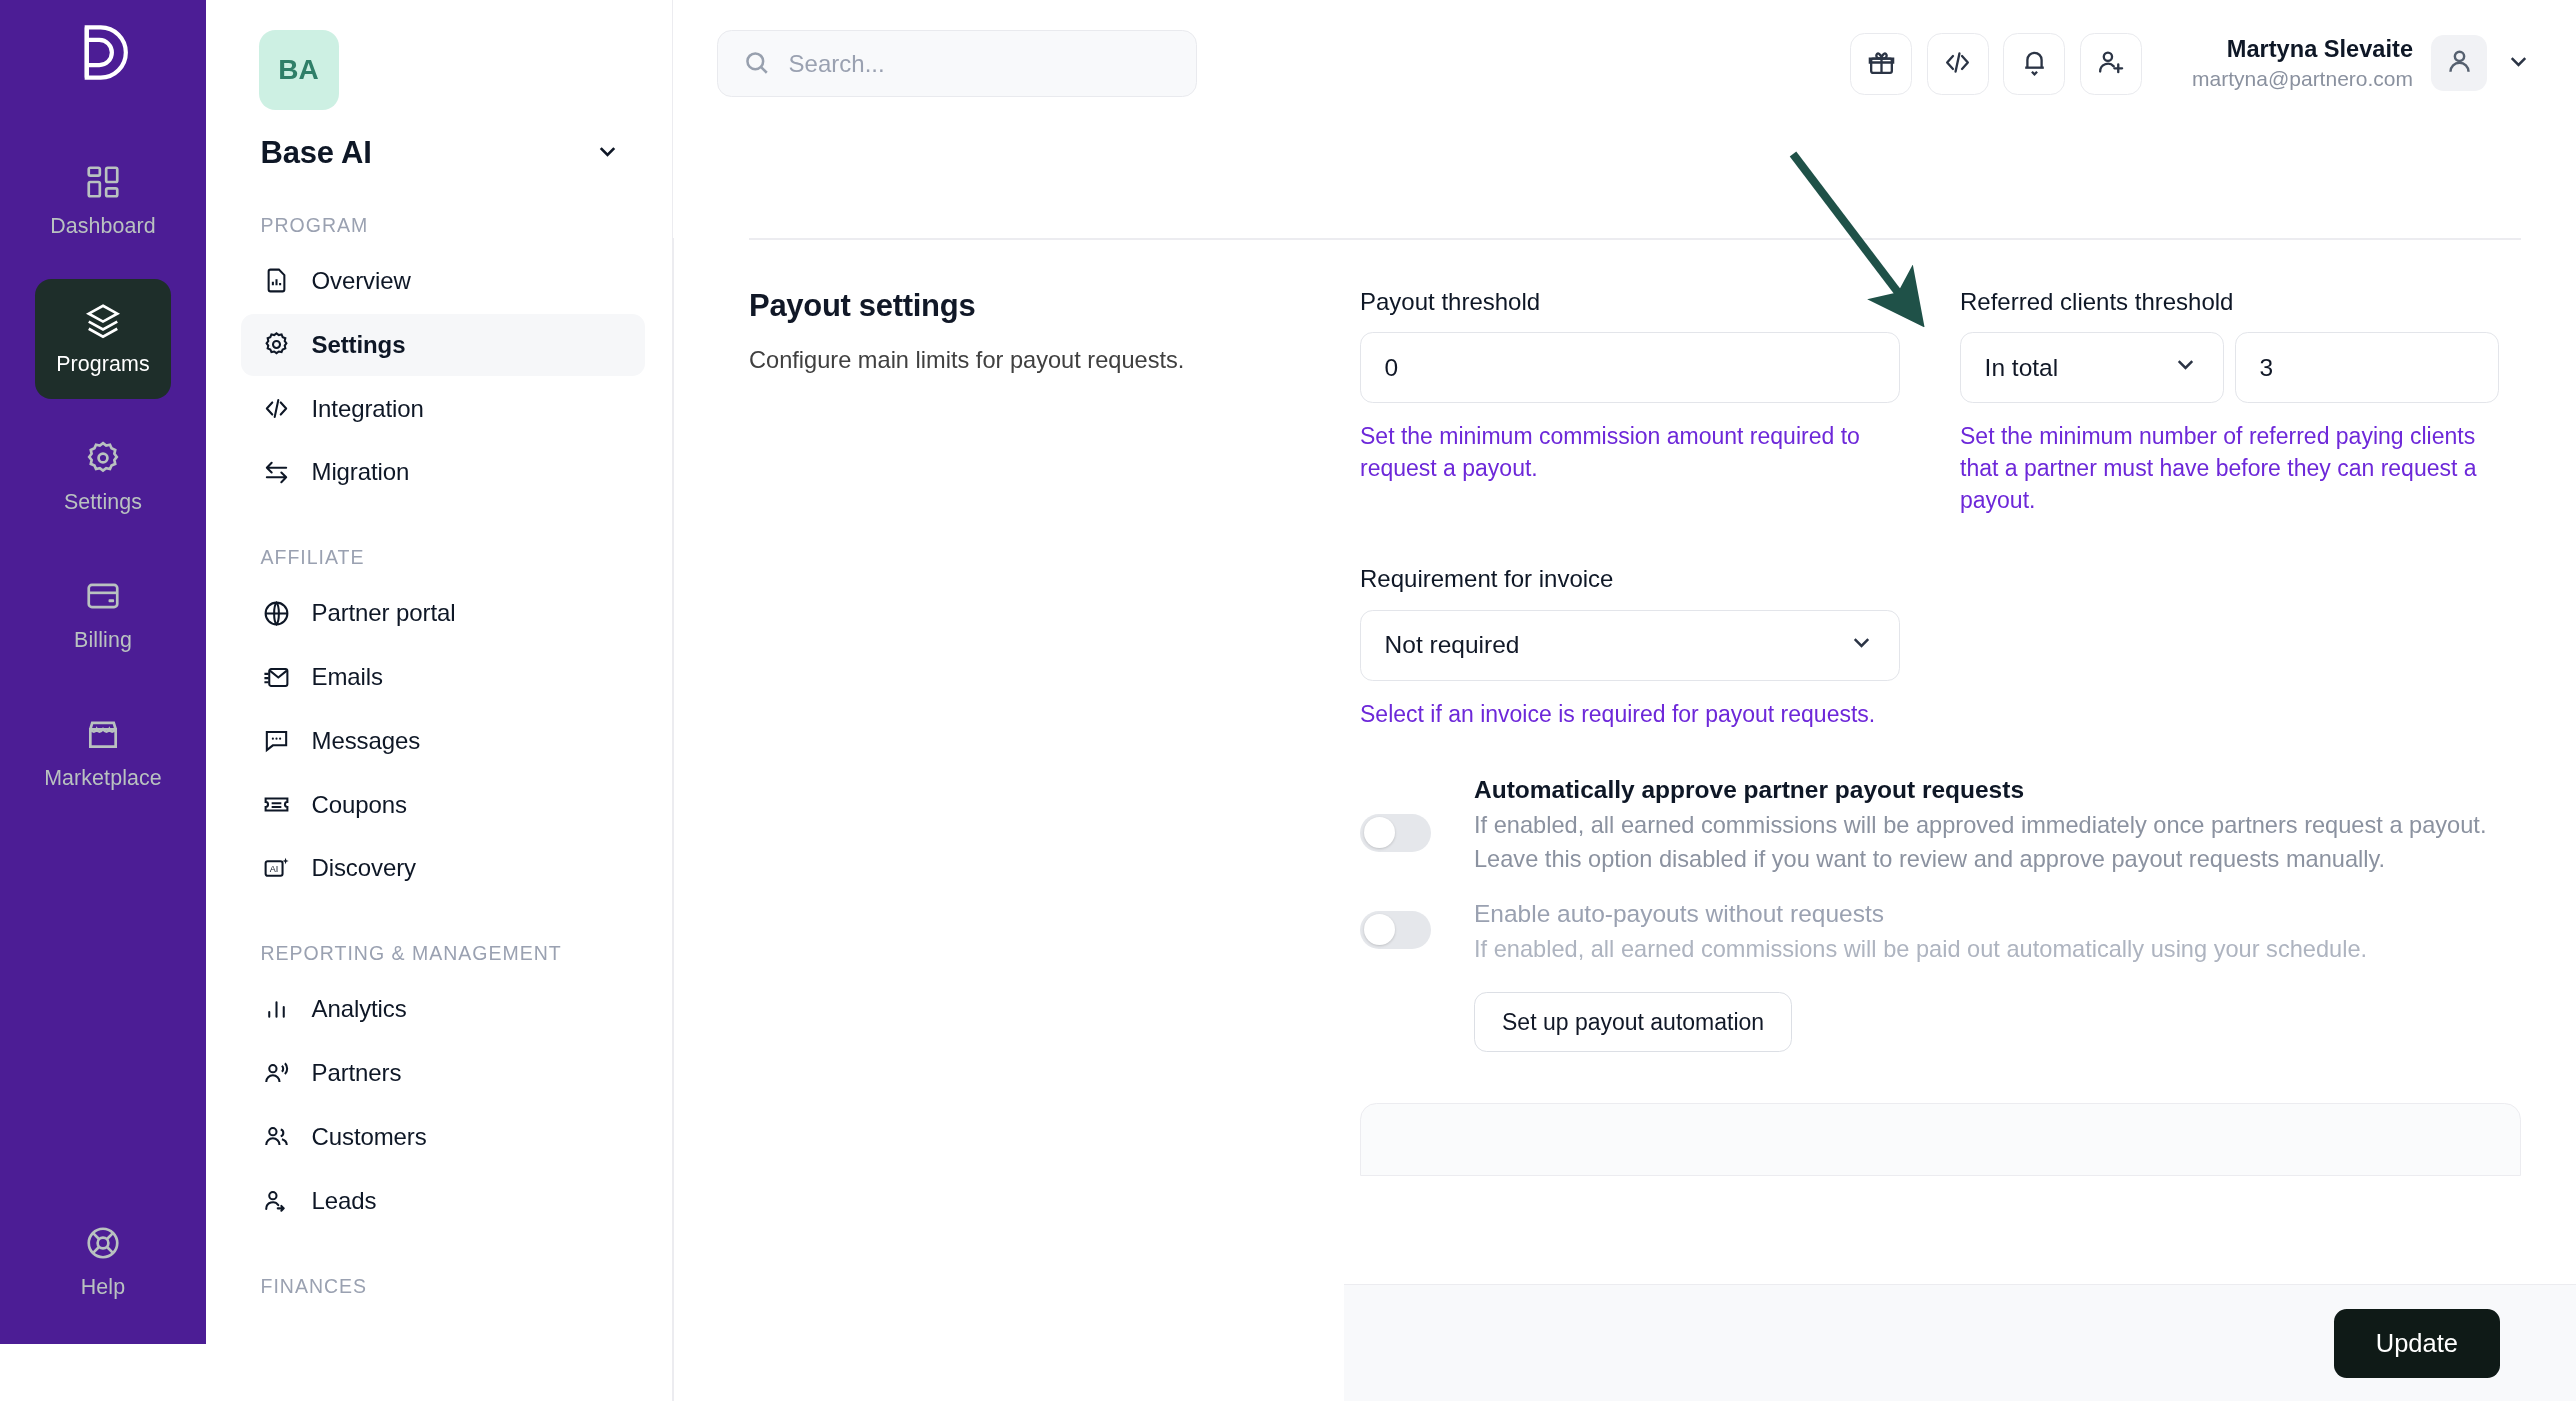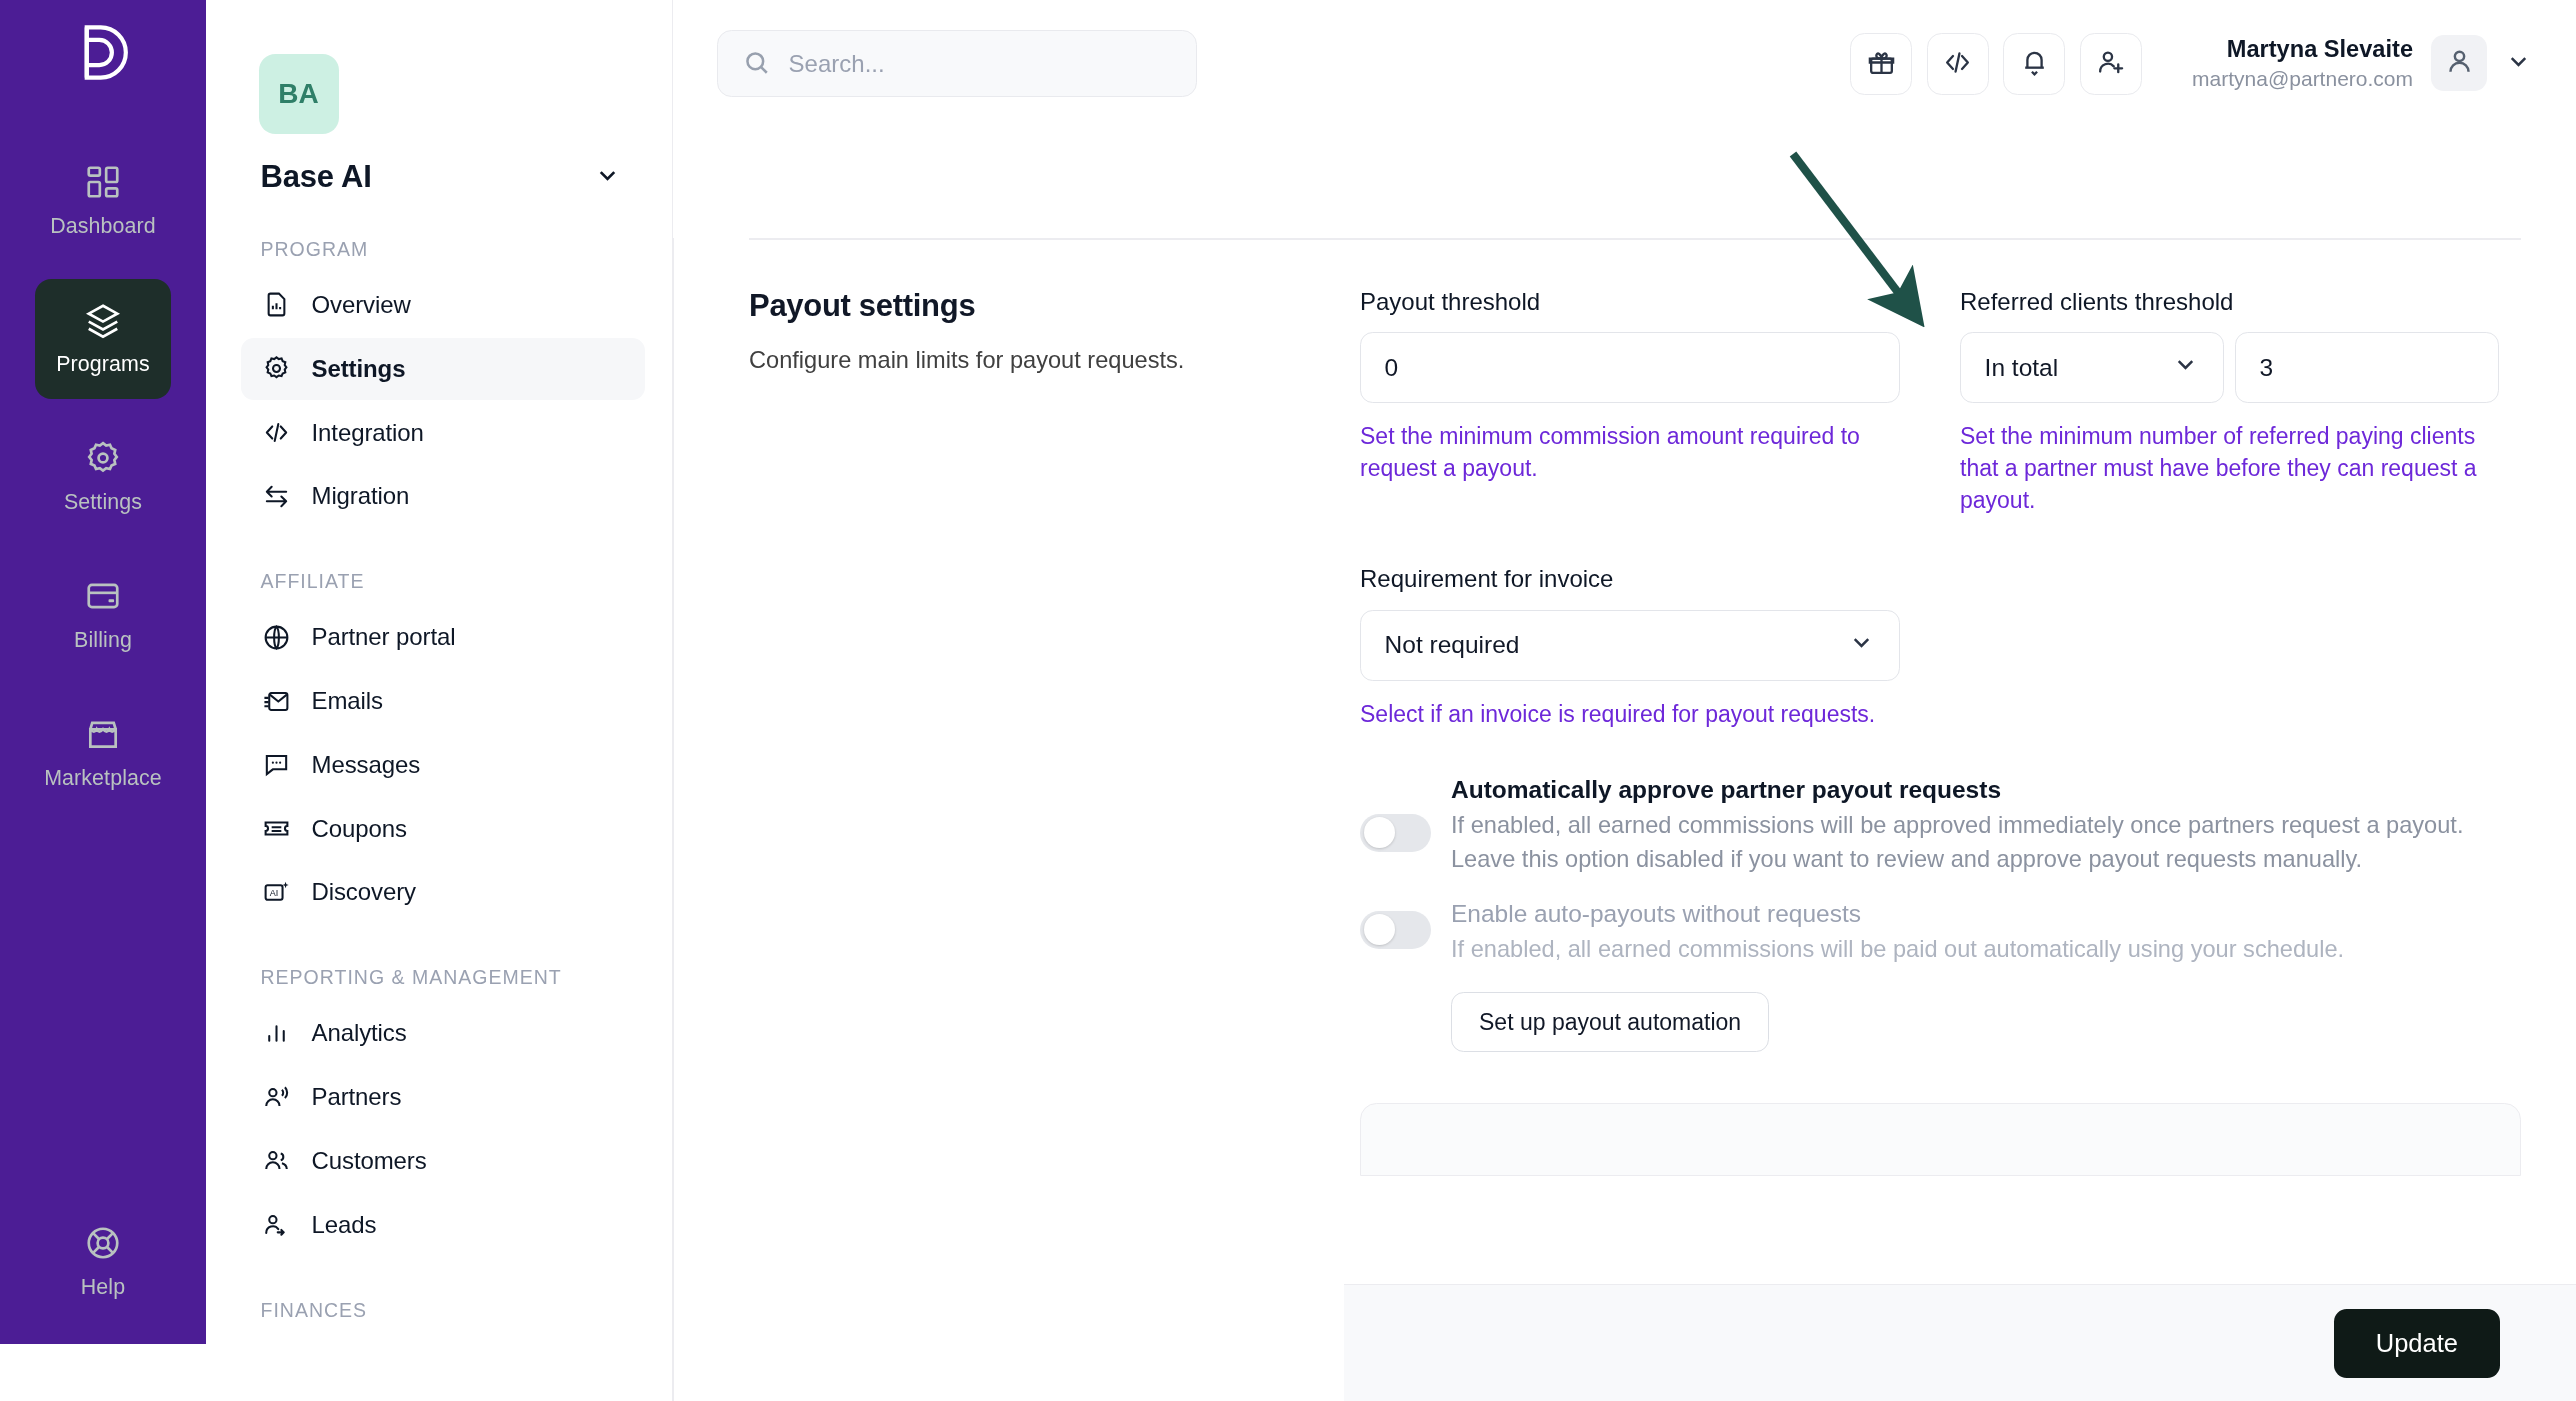--- a/index.html
+++ b/index.html
@@ -28,21 +28,21 @@
   .rail-item .ico svg { width: 38px; height: 38px; stroke: #b9c2c0; fill: none; stroke-width: 1.7; }
   .rail-item.active .ico svg { stroke: #ffffff; }
   .rail-lbl { font-size: 21.4px; letter-spacing: 0.1px; color: #b9c2c0; white-space: nowrap; }
   .rail-item.active .rail-lbl { color: #ffffff; }
   .rail-bottom { position: absolute; bottom: 22px; left: 0; width: 206px; display:flex; justify-content:center; }
 
   
   .side {
     width: 467px; flex: 0 0 467px; height: 1402px;
     background: #ffffff; border-right: 1.8px solid #ececf0;
-    padding: 48px 27px 0 29px; overflow: hidden; position: relative;
+    padding: 24px 27px 0 29px; overflow: hidden; position: relative;
   }
   .brand-badge {
     width: 80px; height: 80px; border-radius: 16.4px; background: #cdf0e3;
     color: #2f7f68; font-size: 28px; font-weight: 700;
     display: flex; align-items: center; justify-content: center; margin: 5.5px 0 0 23.6px;
   }
   .brand-row { display:flex; align-items:center; justify-content: space-between; margin: 25.5px 23.6px 0 25.5px; cursor:pointer; }
   .brand-name { font-size: 31px; font-weight: 700; color: #0e1726; letter-spacing: -0.2px; }
   .brand-chev svg { width: 27px; height: 27px; stroke: #0e1726; fill:none; stroke-width: 2.4; }
   .grp-title {
@@ -115,21 +115,21 @@
     border: none; outline: none; width: 100%; font-size: 24.5px; color: #111827;
     background: transparent; font-family: "Liberation Sans", sans-serif;
   }
   .ctrl.select { justify-content: space-between; cursor: pointer; }
   .ctrl.select svg { width: 27px; height: 27px; stroke: #2b3445; fill:none; stroke-width: 2.2; flex:0 0 27px; }
   .help { font-size: 23px; color: #6d28d9; margin-top: 18px; line-height: 1.38; }
   .split { display: flex; gap: 11px; }
   .split .ctrl.select { width: 264px; }
   .split .ctrl.num { width: 264px; }
 
-  .toggle-row { display: flex; gap: 20px; margin-top: 45px; align-items: flex-start; }
+  .toggle-row { display: flex; gap: 43px; margin-top: 45px; align-items: flex-start; }
   .tg {
     width: 71px; height: 38px; border-radius: 19px; background: #e5e7eb;
     flex: 0 0 71px; position: relative; cursor: pointer; margin-top: 38px;
   }
   .tg .knob {
     position: absolute; top: 3.6px; left: 3.6px; width: 31px; height: 31px;
     border-radius: 50%; background: #ffffff; box-shadow: 0 0.9px 2.7px rgba(0,0,0,.18);
   }
   .tg-title { font-size: 24.5px; font-weight: 700; color: #0e1726; }
   .tg-title.muted { color: #9aa1b1; font-weight: 400; }

